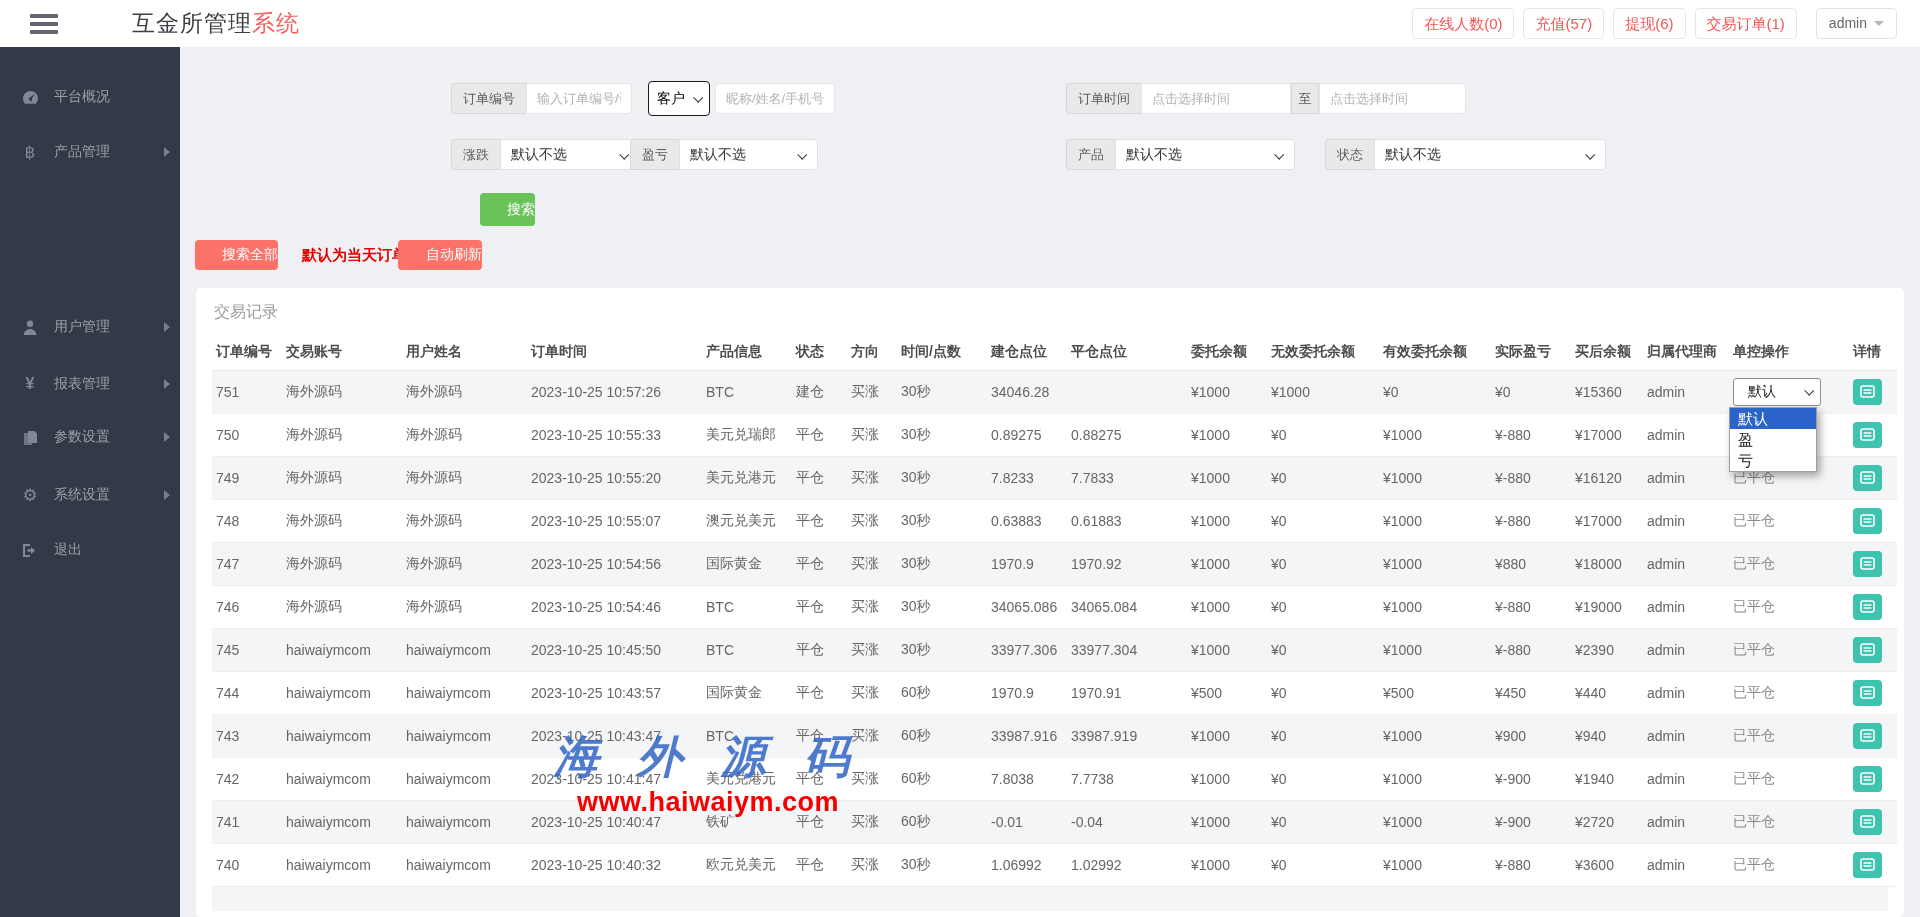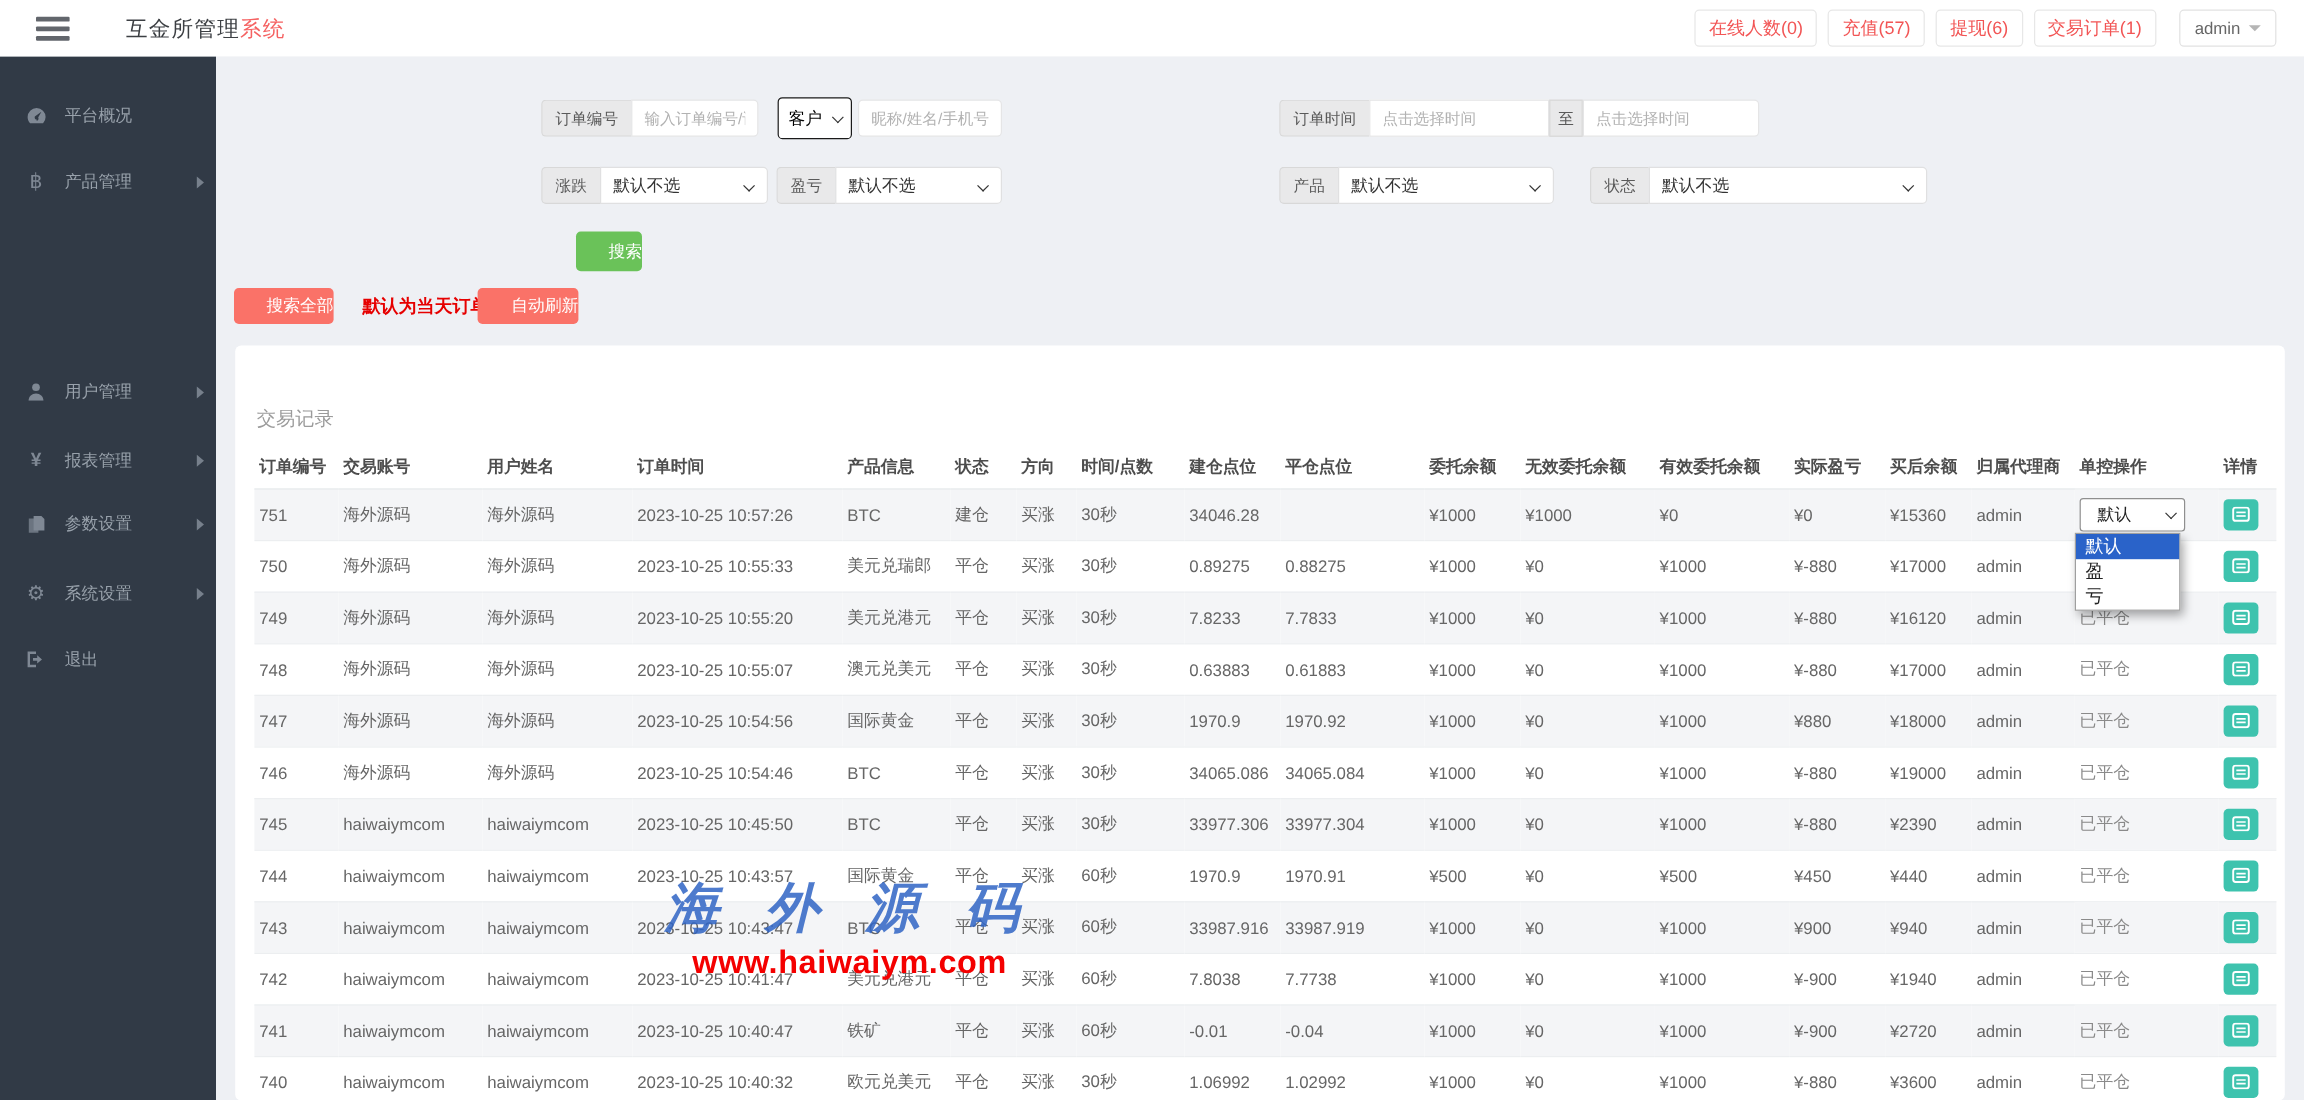--- a/index.html
+++ b/index.html
@@ -3,21 +3,21 @@
 <meta charset="utf-8">
 <style>
   * { margin:0; padding:0; box-sizing:border-box; }
   html,body { width:1920px; height:917px; overflow:hidden; }
   body { font-family:"Liberation Sans","DejaVu Sans",sans-serif; background:#eef0f4; color:#555; font-size:14px; }
 
   
   .topbar { position:absolute; left:0; top:0; width:1920px; height:47px; background:#fff; display:flex; align-items:center; z-index:20; }
   .hamburger { margin-left:30px; width:30px; cursor:pointer; }
   .hamburger span { display:block; width:28px; height:4px; background:#62666c; margin:4px 0; border-radius:1px; }
-  .brand { margin-left:45px; font-size:18px; color:#3c3f43; letter-spacing:1px; white-space:nowrap; }
+  .brand { margin-left:72px; font-size:23px; color:#3c3f43; letter-spacing:1px; white-space:nowrap; }
   .brand .red { color:#f56262; }
   .topbar-right { margin-left:auto; display:flex; align-items:center; gap:9px; padding-right:23px; }
   .stat-box { border:1px solid #e7e7e7; border-radius:4px; height:31px; line-height:29px; padding:0 11px; color:#f25555; font-size:15px; background:#fff; cursor:pointer; white-space:nowrap; }
   .admin-box { border:1px solid #e2e2e2; border-radius:4px; height:31px; line-height:29px; padding:0 12px; color:#666; font-size:14px; margin-left:10px; display:flex; align-items:center; gap:7px; cursor:pointer; }
   .caret-down { width:0; height:0; border-left:5px solid transparent; border-right:5px solid transparent; border-top:5px solid #b5b5b5; display:inline-block; }
 
   
   .sidebar { position:absolute; left:0; top:47px; width:180px; height:870px; background:#313a46; z-index:15; }
   .side-item { position:absolute; left:0; width:180px; height:34px; display:flex; align-items:center; color:#98a1ab; font-size:14px; cursor:pointer; }
   .side-item .ico { width:20px; margin-left:20px; margin-right:14px; text-align:center; font-size:16px; color:#7f8894; flex:none; }
@@ -47,21 +47,21 @@
 
   .btn { border:none; border-radius:4px; color:#fff; font-size:14px; font-family:inherit; cursor:pointer; text-align:right; }
   .btn-search { position:absolute; left:300px; top:146px; width:55px; height:33px; background:#6ac259; }
   .btn-salmon { background:#fa7268; height:30px; position:absolute; }
   #btn-search-all { left:15px; top:193px; width:83px; }
   #btn-refresh { left:218px; top:193px; width:84px; }
   .today-note { position:absolute; left:122px; top:199px; color:#e60000; font-weight:bold; font-size:15px; white-space:nowrap; }
 
   
   .panel { position:absolute; left:16px; top:241px; width:1708px; height:629px; background:#fff; border-radius:5px; overflow:hidden; padding:0 16px; }
-  .panel-title { font-size:16px; color:#9b9b9b; padding:14px 2px 12px;margin-top:37px; }
+  .panel-title { font-size:16px; color:#9b9b9b; padding:14px 2px 12px; }
   table.trade { width:100%; border-collapse:collapse; table-layout:fixed; }
   table.trade th { font-size:14px; color:#4d4d4d; font-weight:bold; text-align:left; height:35px; padding:0 4px; border-bottom:1px solid #e7e9eb; white-space:nowrap; overflow:hidden; }
   table.trade td { font-size:14px; color:#666; height:43px; padding:0 4px; border-bottom:1px solid #eceef0; white-space:nowrap; overflow:visible; }
   tr.striped td { background:#f4f5f7; }
   .red { color:#f25555; }
   .val-up { color:#ee4b4b; font-size:17px; }
   .val-down { color:#35b948; font-size:17px; }
   .closed-txt { color:#8a8a8a; }
   .detail-btn { width:29px; height:26px; background:#3ec3ae; border:none; border-radius:4px; cursor:pointer; display:inline-flex; align-items:center; justify-content:center; }
   .ctrl-wrap { position:relative; }
@@ -174,21 +174,21 @@
     <span class="to-addon">至</span>
     <input class="f-input" style="width: 147px;" placeholder="点击选择时间">
   </div>
 
   <div class="f-group" style="left:271px; top:92px">
     <span class="f-addon">涨跌</span>
     <div class="sel-box" style="width:140px">
       <span>默认不选</span><span class="chev"></span>
     </div>
   </div>
-  <div class="f-group" style="left:467px; top:92px">
+  <div class="f-group" style="left:450px; top:92px">
     <span class="f-addon">盈亏</span>
     <div class="sel-box" style="width:139px">
       <span>默认不选</span><span class="chev"></span>
     </div>
   </div>
   <div class="f-group" style="left:886px; top:92px">
     <span class="f-addon">产品</span>
     <div class="sel-box" style="width:180px">
       <span>默认不选</span><span class="chev"></span>
     </div>

